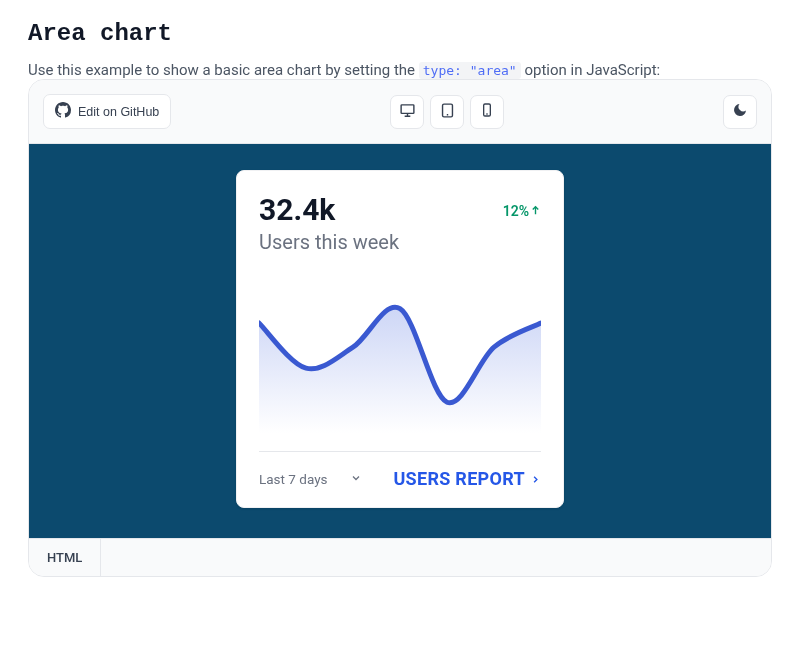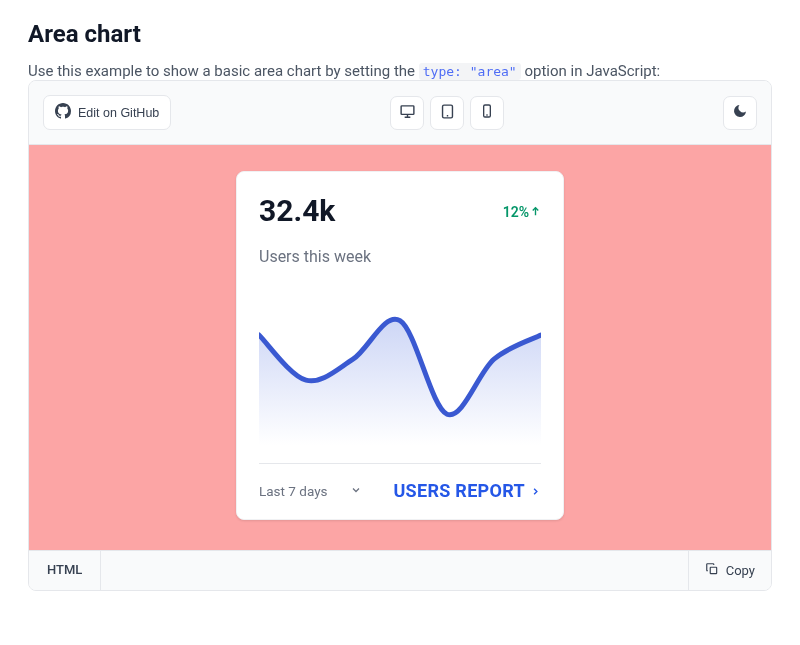--- a/index.html
+++ b/index.html
@@ -6,36 +6,37 @@
     body {
       font-family: -apple-system, BlinkMacSystemFont, "Segoe UI", Roboto, "Helvetica Neue", Arial, sans-serif;
       color: #111827;
       background: #fff;
       padding: 20px 28px;
     }
     .page-title {
       font-size: 24px;
       font-weight: 700;
       margin-bottom: 14px;
+      font-family: Liberation Mono, monospace;
     }
     .page-desc {
       font-size: 15px;
       color: #4b5563;
     }
     .inline-code {
       font-family: ui-monospace, SFMono-Regular, Menlo, Consolas, monospace;
       color: #4f6df5;
       background: #f3f4f6;
       padding: 1px 4px;
       border-radius: 3px;
       font-size: 13px;
     }
     .example-frame {
       border: 1px solid #e5e7eb;
-      border-radius: 8px;
+      border-radius: 16px;
       overflow: hidden;
     }
     .toolbar {
       display: flex;
       align-items: center;
       justify-content: space-between;
       background: #f9fafb;
       padding: 14px 14px;
       border-bottom: 1px solid #e5e7eb;
     }
@@ -59,21 +60,21 @@
       width: 34px;
       height: 34px;
       background: #fff;
       border: 1px solid #e5e7eb;
       border-radius: 7px;
       cursor: pointer;
       color: #374151;
     }
     .device-group { display: flex; gap: 6px; }
     .preview-area {
-      background: #fca5a5;
+      background: #0c4a6e;
       padding: 26px 0 30px;
       display: flex;
       justify-content: center;
     }
     .card {
       width: 328px;
       background: #fff;
       border-radius: 8px;
       box-shadow: 0 1px 3px rgba(0,0,0,0.06), 0 1px 2px rgba(0,0,0,0.05);
       border: 1px solid #f0f1f3;
@@ -85,23 +86,23 @@
       justify-content: space-between;
       margin-bottom: 14px;
     }
     .metric-value {
       font-size: 30px;
       font-weight: 700;
       color: #111827;
       line-height: 1.1;
     }
     .metric-label {
-      font-size: 16px;
+      font-size: 20px;
       color: #6b7280;
-      margin-top: 20px;
+      margin-top: 4px;
     }
     .trend {
       display: inline-flex;
       align-items: center;
       gap: 1px;
       font-size: 14px;
       font-weight: 600;
       color: #059669;
       margin-top: 10px;
     }
@@ -269,24 +270,15 @@
                 <polyline points="9 18 15 12 9 6"></polyline>
               </svg>
           </span>
         </div>
       </div>
     </div>
   </div>
 
   <div class="tabs-bar">
     <div class="tab">HTML</div>
-    <div class="copy-btn">
-      <span>
-        <svg width="14" height="14" viewBox="0 0 24 24" fill="none" stroke="currentColor" stroke-width="2">
-            <rect x="9" y="9" width="11" height="11" rx="1"></rect>
-            <path d="M5 15H4a1 1 0 01-1-1V4a1 1 0 011-1h10a1 1 0 011 1v1"></path>
-          </svg>
-      </span>
-      <span>Copy</span>
-    </div>
   </div>
 
 </div>
 
 </body></html>

